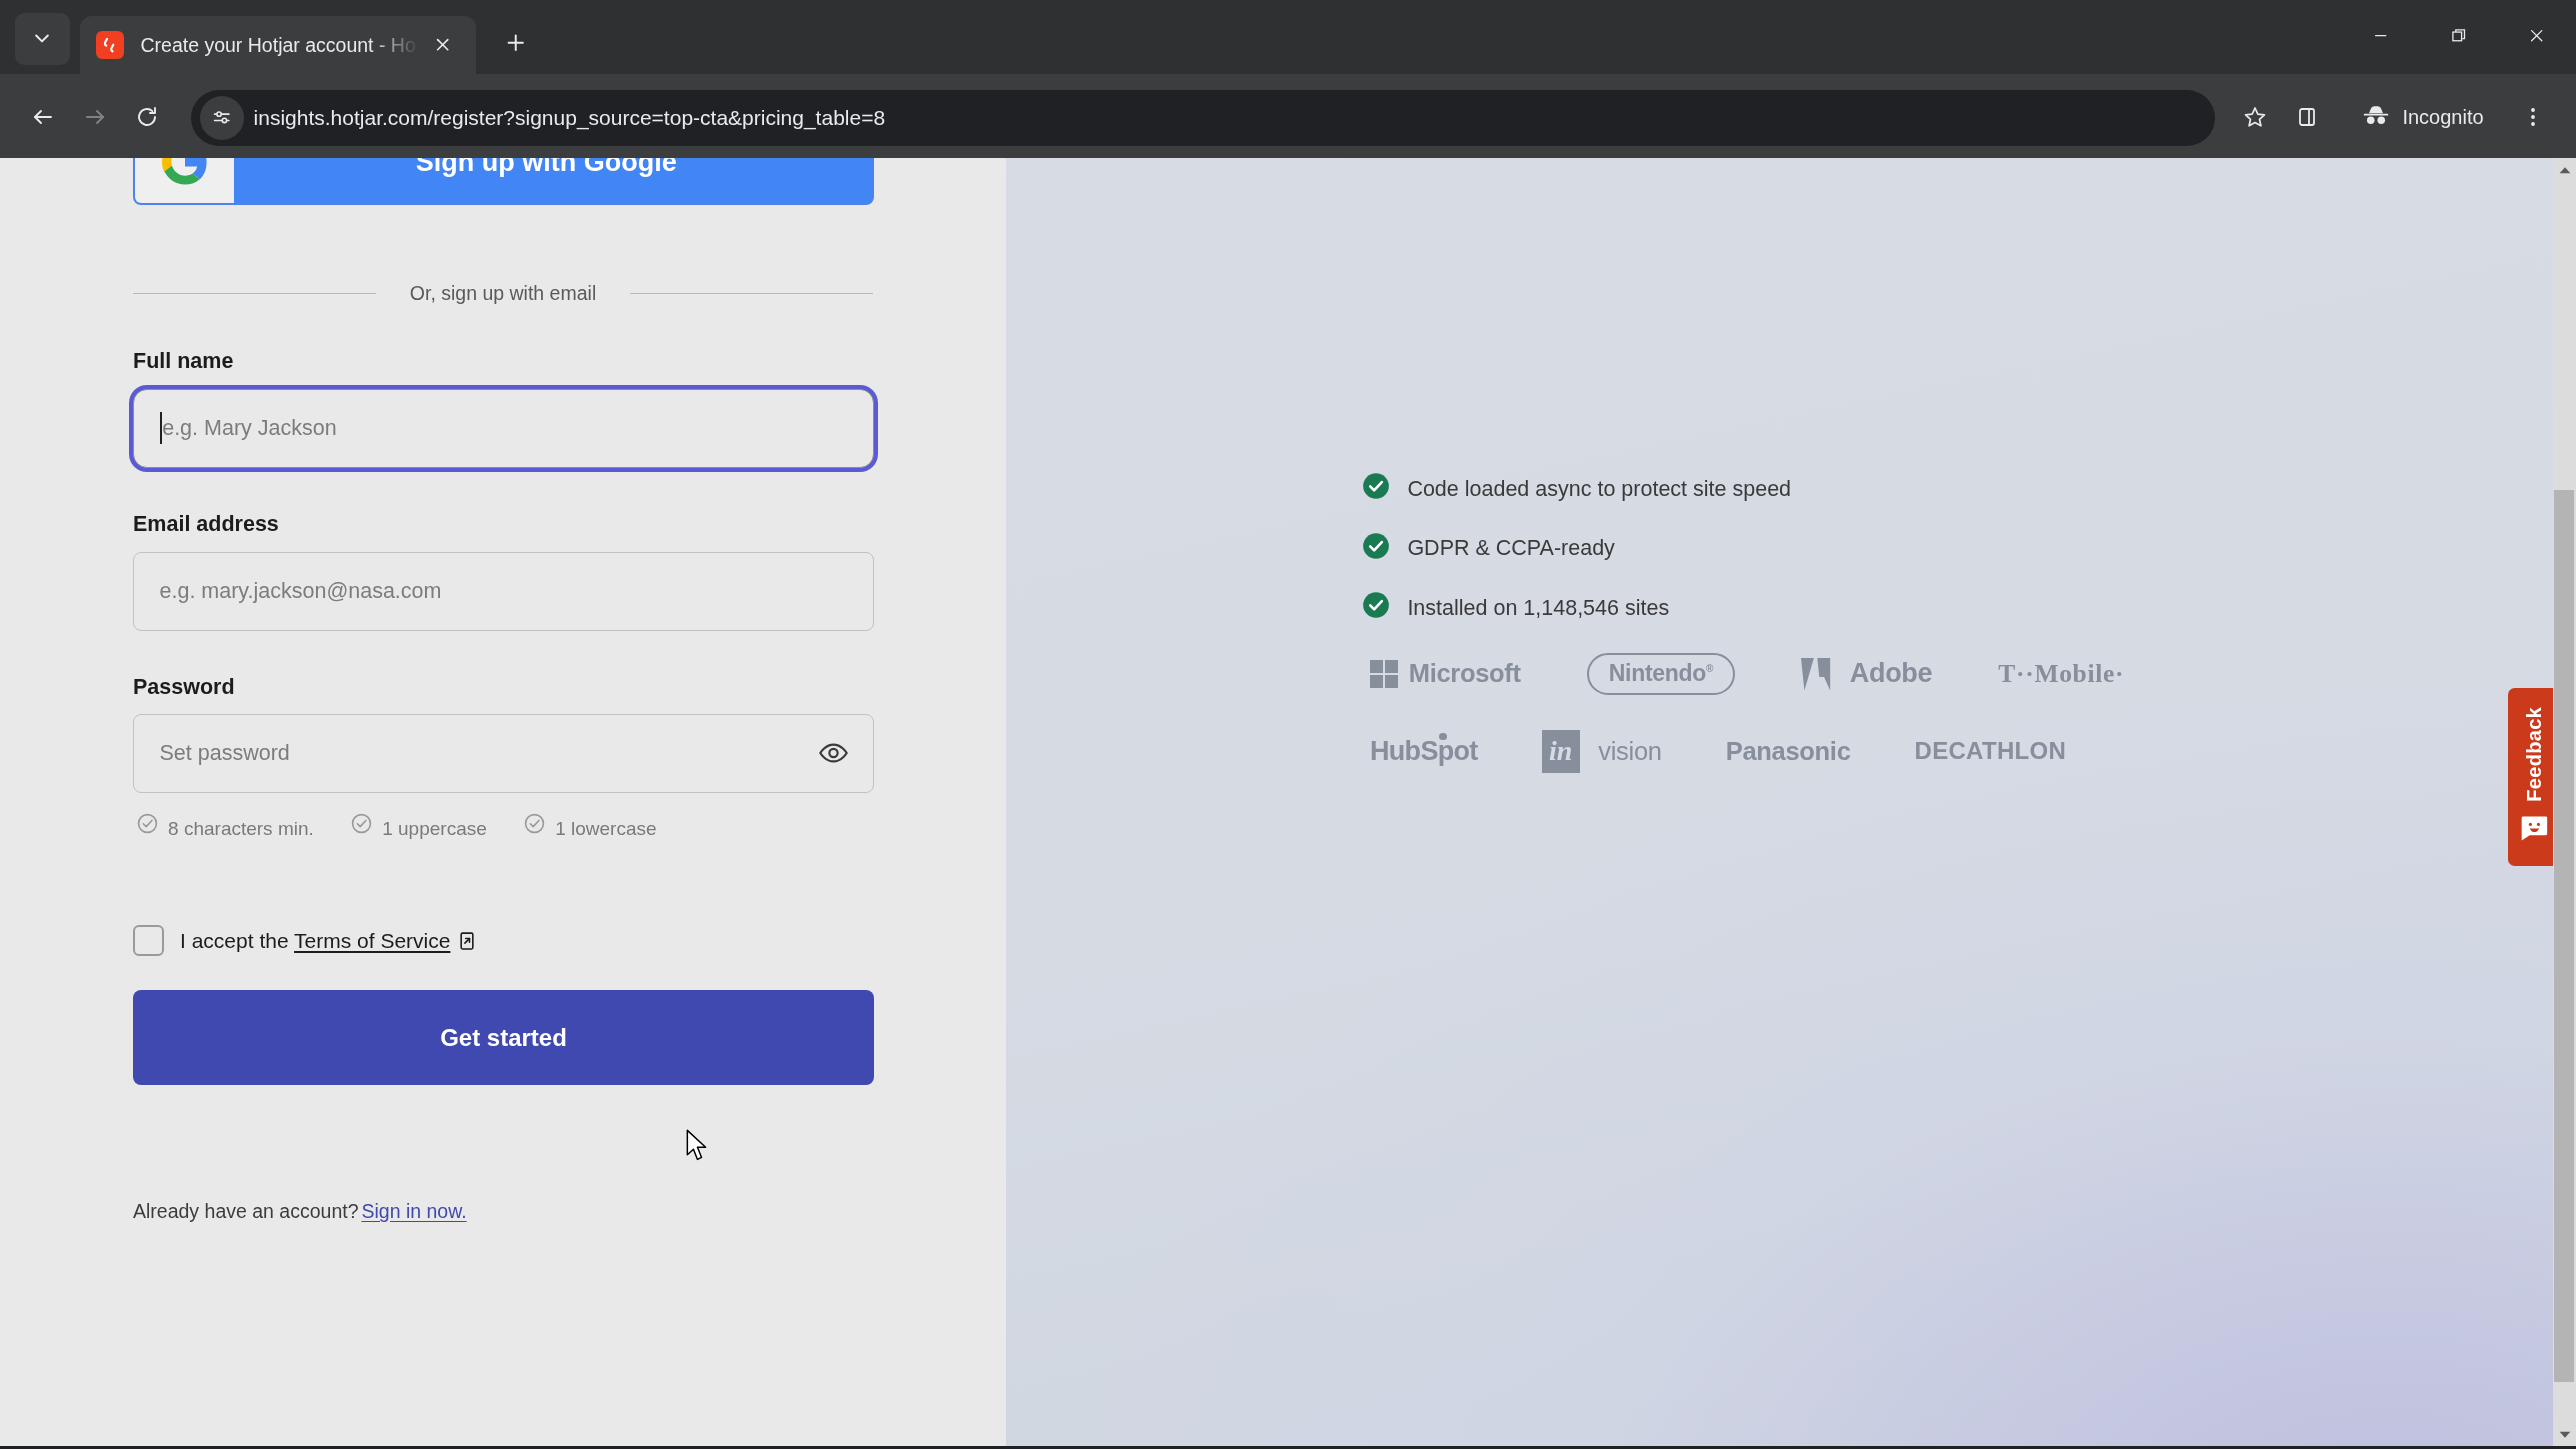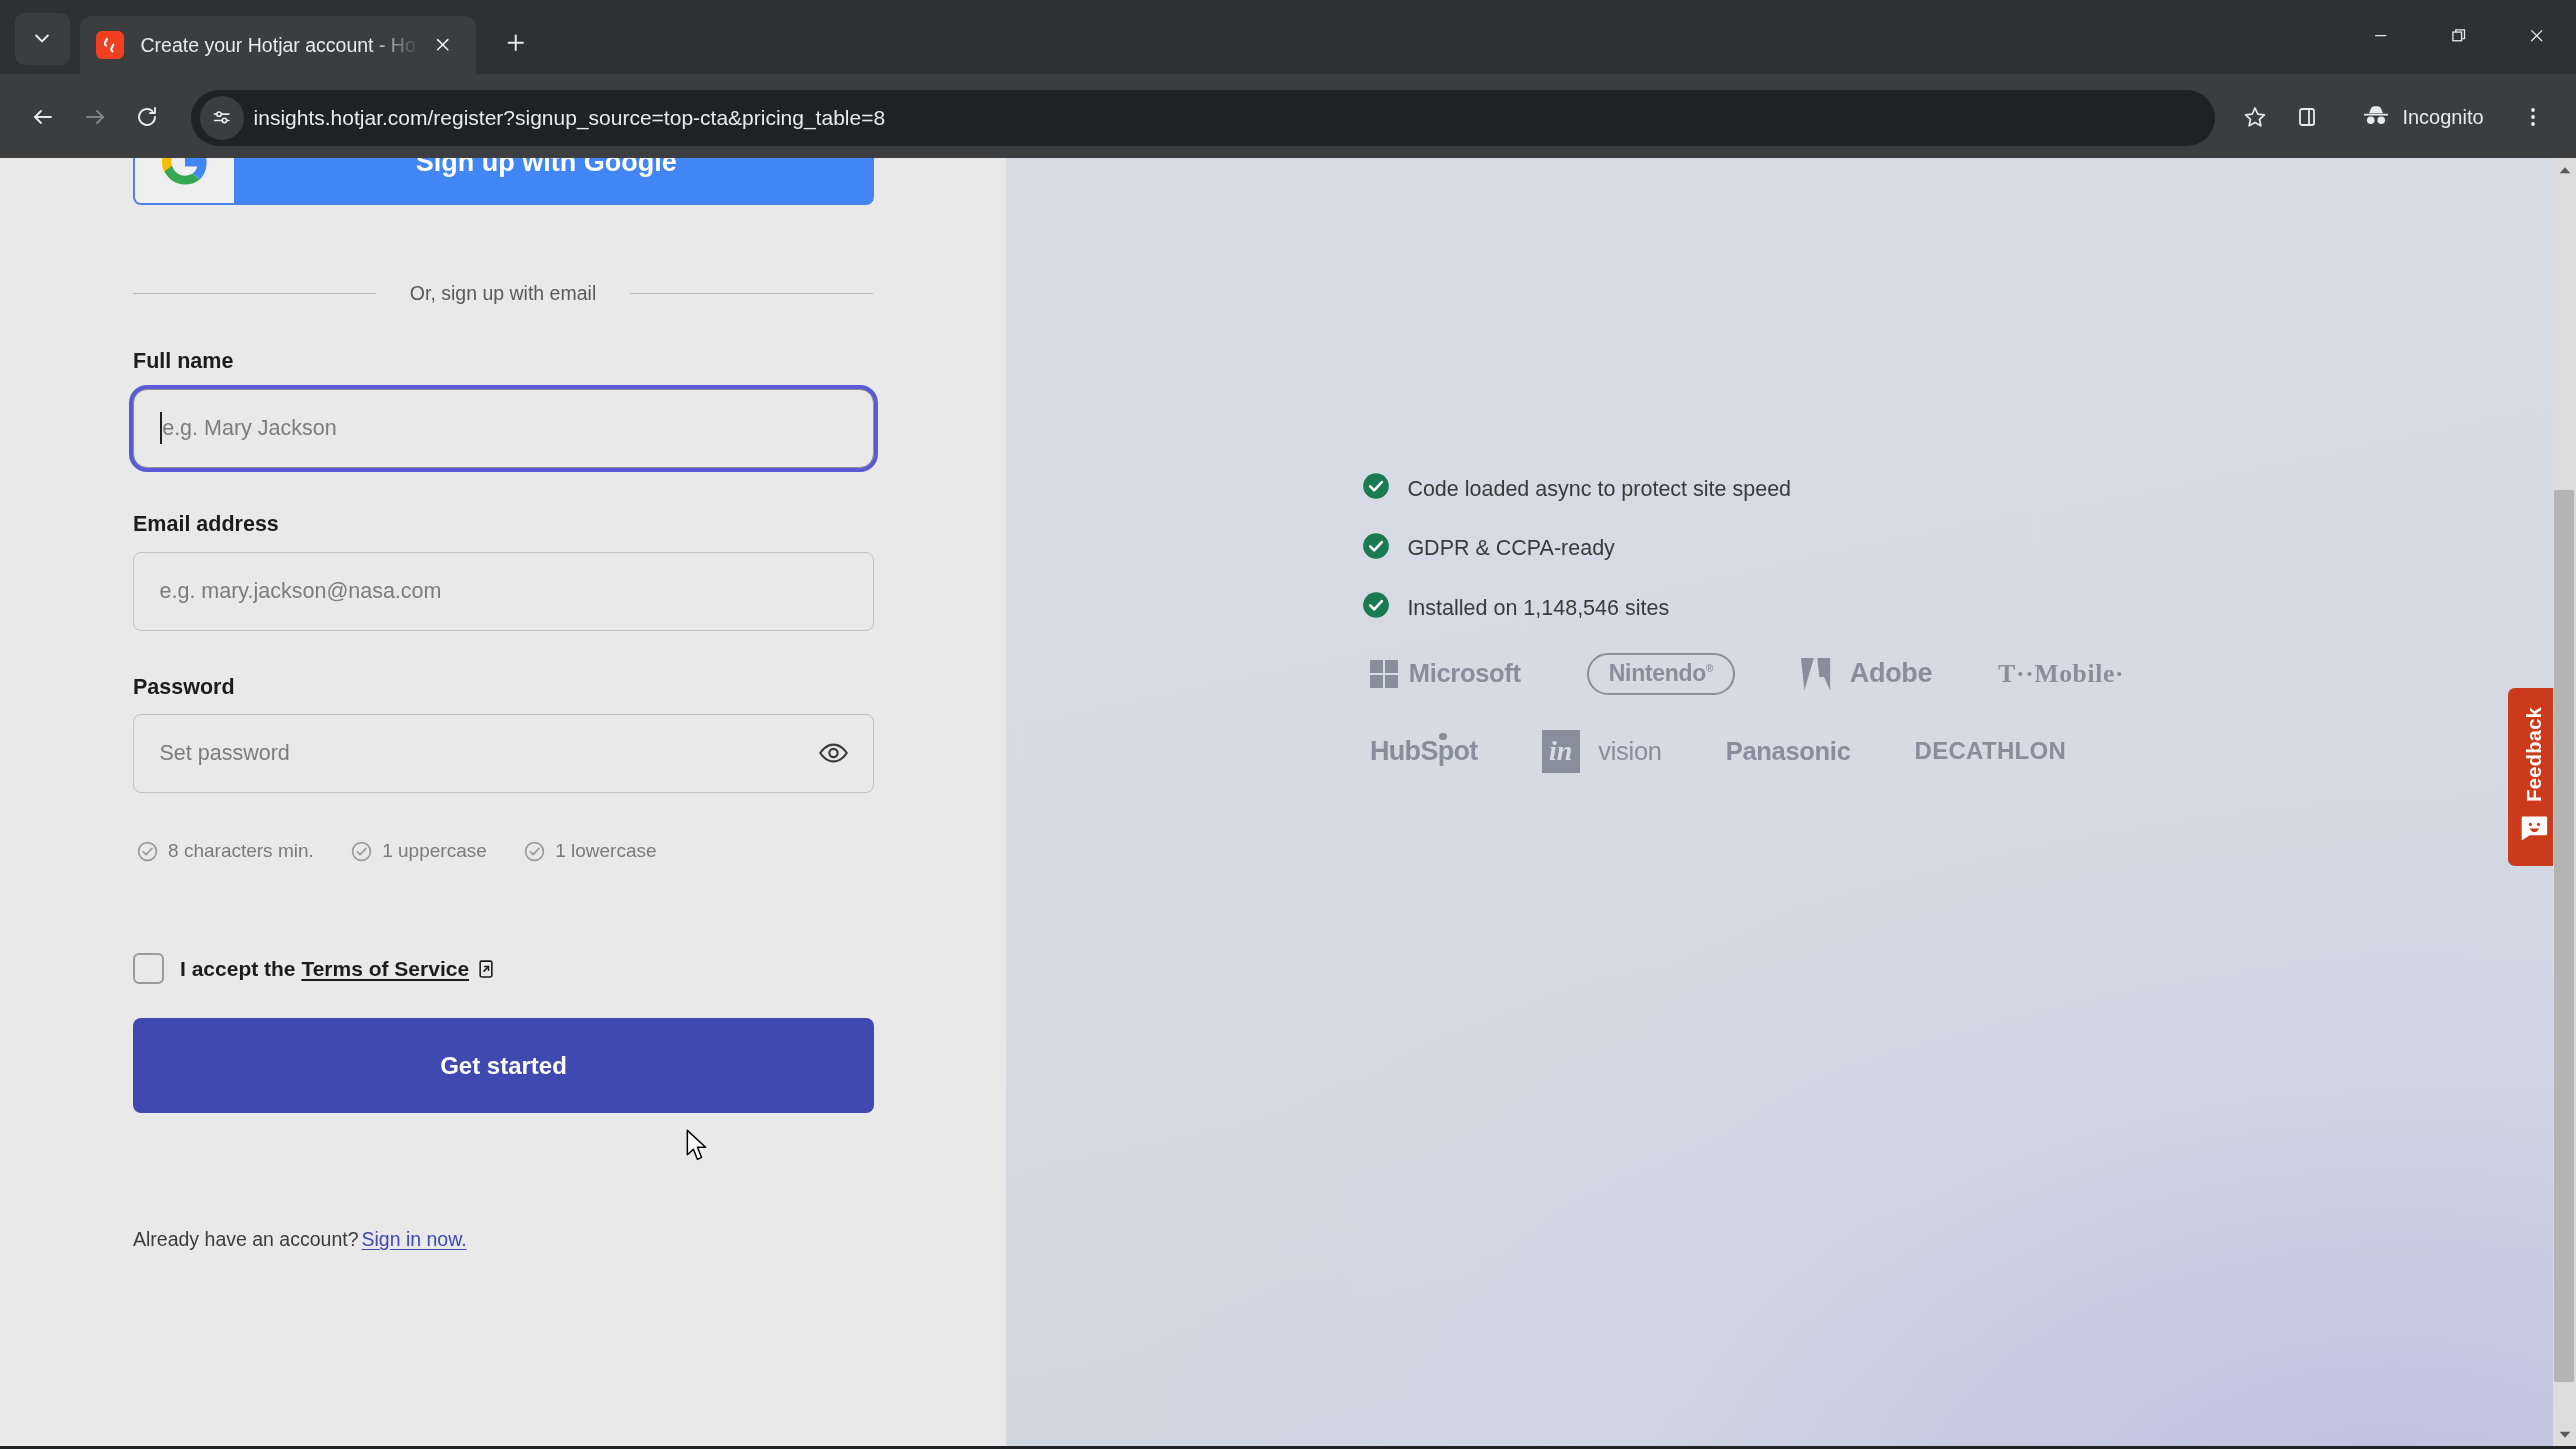--- a/index.html
+++ b/index.html
@@ -165,26 +165,26 @@
     position: absolute; right: 24px; top: 50%; transform: translateY(-50%);
     width: 31px; height: 31px;
     display: flex; align-items: center; justify-content: center;
   }
   .eye-btn svg { width: 31px; height: 31px; }
 
   .pw-rules {
     display: flex; align-items: center; gap: 36px; margin-top: 19px;
     padding-left: 2.7px;
   }
-  .pw-rule { display: flex; align-items: flex-start; gap: 9.4px; margin-top: 28px; }
+  .pw-rule { display: flex; align-items: flex-end; gap: 9.4px; }
   .pw-rule svg { width: 23px; height: 23px; flex: none; }
   .pw-rule span { color: #7a7a7a; font-size: 19px; white-space: nowrap; }
 
   .tos-row {
-    display: flex; align-items: center; margin-top: 85px; gap: 16px; font-weight: bold;
+    display: flex; align-items: center; margin-top: 85px; gap: 16px;
   }
   .tos-check {
     width: 31px; height: 31px; border: 2px solid #9a9a9a;
     border-radius: 6px; background: #e9e9e9; flex: none;
   }
   .tos-text { color: #1c1c1c; font-size: 21px; }
   .tos-link {
     color: #1c1c1c; text-decoration: underline; text-underline-offset: 3.4px;
   }
   .tos-ext { width: 20px; height: 21.5px; margin-left: 6.7px; vertical-align: -2.7px; }

